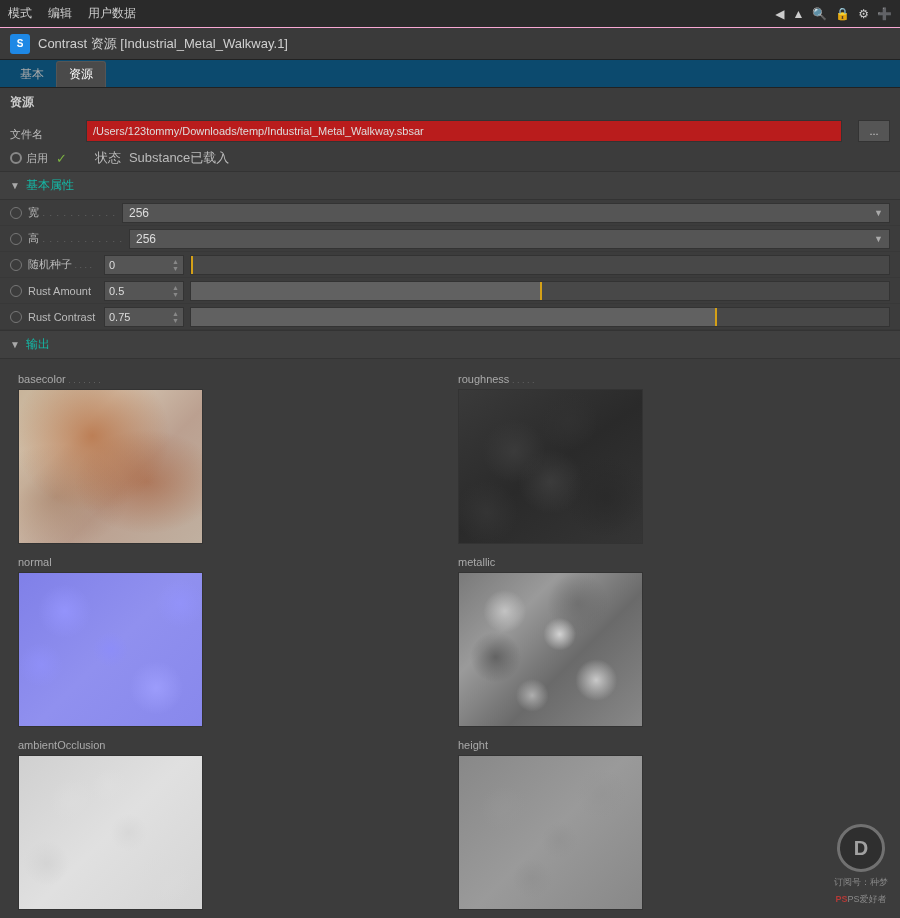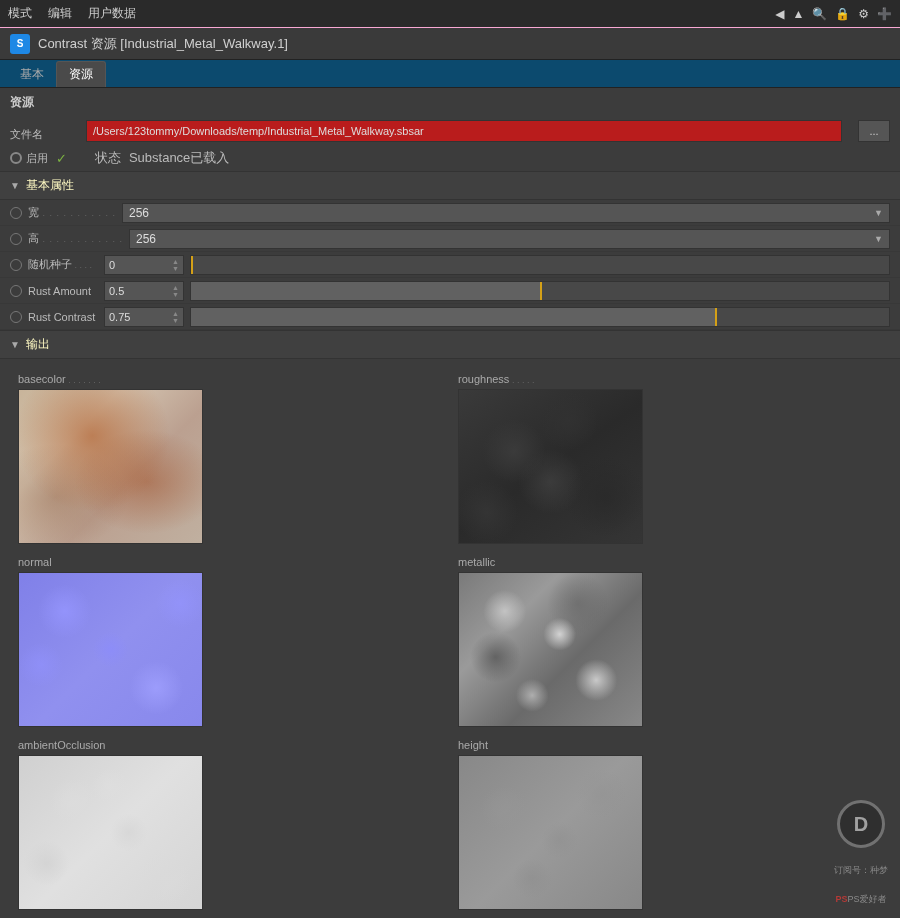--- a/index.html
+++ b/index.html
@@ -155,21 +155,21 @@
       background: #404040;
       padding: 5px 10px;
       display: flex;
       align-items: center;
       gap: 6px;
       border-top: 1px solid #333;
       border-bottom: 1px solid #333;
       cursor: pointer;
     }
     .section-header-text {
-      color: #fef9c3;
+      color: #14b8a6;
       font-size: 12px;
     }
     .arrow-down {
       color: #aaa;
       font-size: 10px;
     }
     
     .prop-row {
       display: flex;
       align-items: center;
@@ -345,21 +345,21 @@
       align-items: center;
       justify-content: center;
       font-size: 20px;
       color: #ccc;
       font-weight: bold;
       background: rgba(0,0,0,0.3);
     }
     .watermark-text {
       font-size: 9px;
       color: #aaa;
-      margin-top: 16px;
+      margin-top: 4px;
       text-align: center;
     }
     .watermark-text .ps {
       color: #e53935;
       font-weight: bold;
     }
     .main-content {
       position: relative;
       height: calc(918px - 88px);
       overflow-y: auto;

